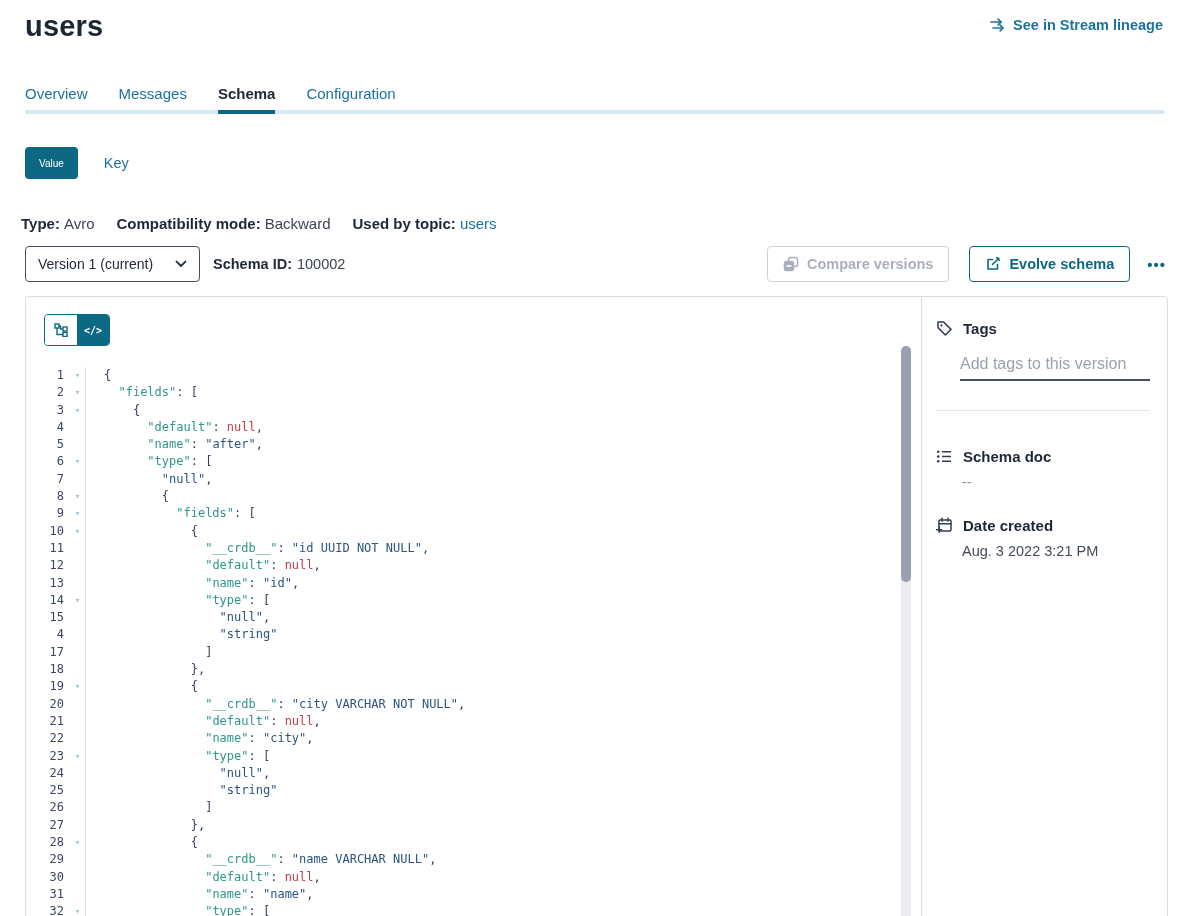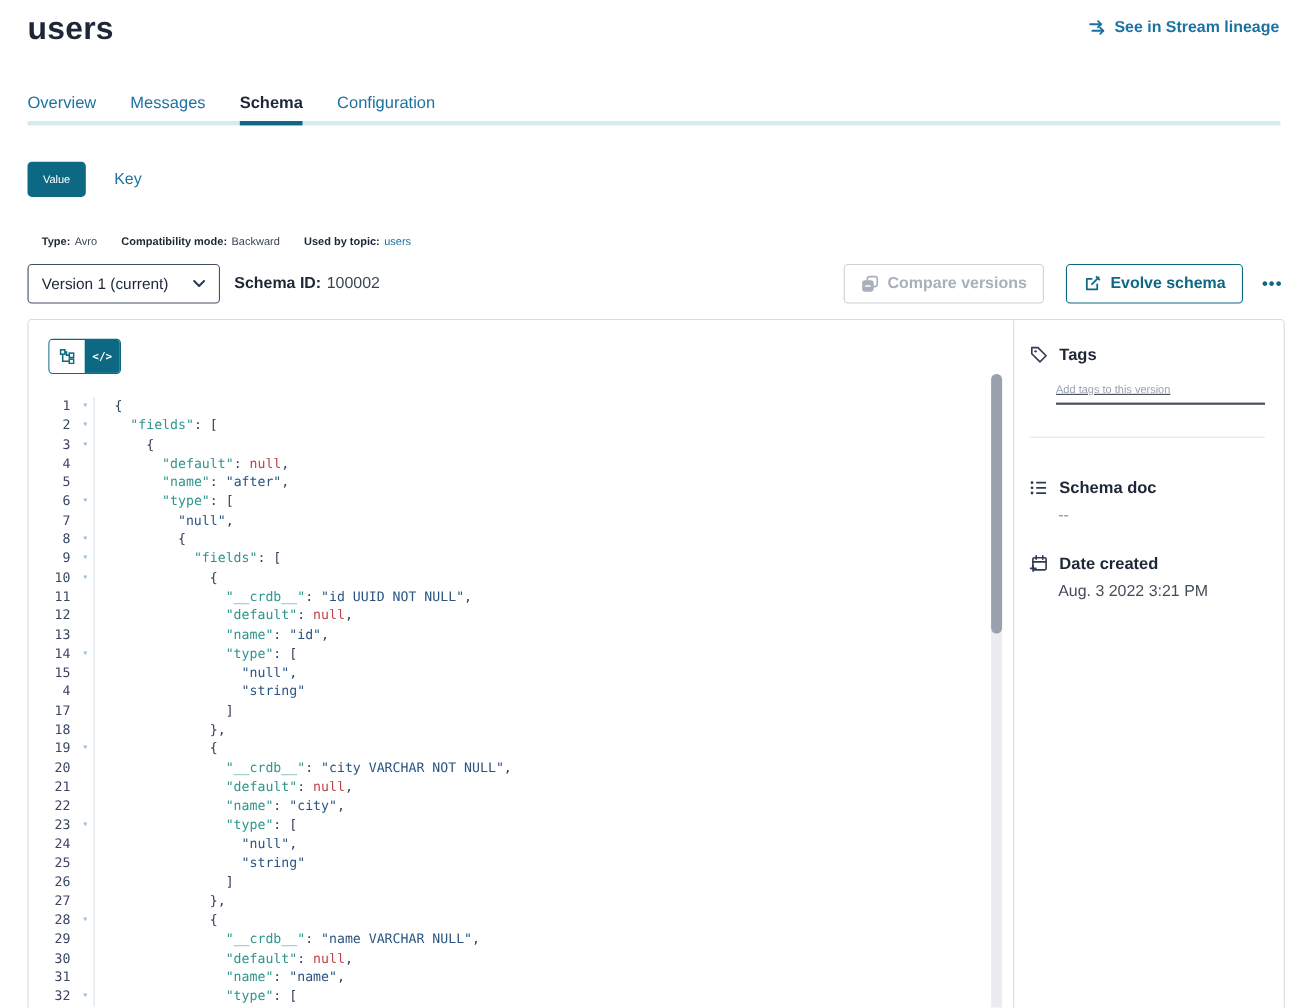--- a/index.html
+++ b/index.html
@@ -27,21 +27,21 @@
   .tab.active{color:var(--ink);font-weight:600;}
   .tab.active::after{content:"";position:absolute;left:0;right:0;bottom:0;height:4px;background:var(--teal);z-index:2;}
   .tab-track{position:absolute;left:0;right:0;bottom:0;height:4px;background:var(--tab_track);}
 
   
   .vk-row{display:flex;align-items:center;margin:33px 0 0 25px;}
   .vk-btn{height:32px;padding:0 14px;background:var(--teal);color:#fff;font-size:10px;border:none;border-radius:4px;cursor:pointer;font-family:inherit;}
   .vk-link{margin-left:26px;color:var(--link);font-size:14.5px;font-weight:500;cursor:pointer;}
 
   
-  .meta-row{display:flex;gap:22px;margin:36px 0 0 38px;font-size:10px;color:var(--text);}
+  .meta-row{display:flex;gap:22px;margin:36px 0 0 21px;font-size:15px;color:var(--text);}
   .meta-row b{color:var(--ink);font-weight:700;margin-right:4px;}
   .meta-link{color:var(--link);cursor:pointer;}
 
   
   .version-row{display:flex;align-items:center;margin:14px 21px 0 25px;}
   .select{display:flex;align-items:center;justify-content:space-between;width:175px;height:36px;border:1px solid #444f64;border-radius:4px;padding:0 12px;font-size:14px;color:var(--ink);cursor:pointer;background:#fff;}
   .schema-id{margin-left:13px;font-size:14.5px;}
   .schema-id b{color:var(--ink);font-weight:700;margin-right:5px;}
   .vr-spacer{flex:1;}
   .btn{display:flex;align-items:center;gap:8px;height:36px;padding:0 15px;border-radius:4px;background:#fff;font-size:14.5px;font-weight:600;font-family:inherit;cursor:pointer;}
@@ -67,21 +67,21 @@
   .tk-n{color:var(--code_null);}
   .tk-p{color:var(--code_punct);}
 
   .vscroll{position:absolute;top:49px;bottom:0;right:10px;width:10px;background:var(--scroll_track);border-radius:5px;}
   .vthumb{position:absolute;top:0;left:0;width:10px;height:236px;background:var(--scroll_thumb);border-radius:5px;cursor:grab;}
 
   
   .sidebar{flex:1;padding:23px 17px 0 14px;}
   .sb-head{display:flex;align-items:center;gap:10px;color:var(--ink);font-size:15px;font-weight:700;}
   .sb-icon{flex:none;display:flex;}
-  .tags-input{display:block;margin:16px 0 0 24px;width:190px;border:none;border-bottom:2px solid var(--underline);font-size:10px;font-family:inherit;color:var(--text);padding:2px 0 6px 0;outline:none;background:transparent;text-decoration:underline;}
+  .tags-input{display:block;margin:16px 0 0 24px;width:190px;border:none;border-bottom:2px solid var(--underline);font-size:16px;font-family:inherit;color:var(--text);padding:2px 0 6px 0;outline:none;background:transparent;}
   .tags-input::placeholder{color:var(--placeholder);}
   .sb-divider{height:1px;background:var(--divider);margin:29px 0 0 0;border:none;}
   .sb-section{margin-top:37px;}
   .sb-value{margin:9px 0 0 26px;font-size:14.5px;color:#444c5b;}
   .sb-value.dim{color:#8a8f9b;}
 </style>
 </head>
 <body>
 
 <div class="page">

